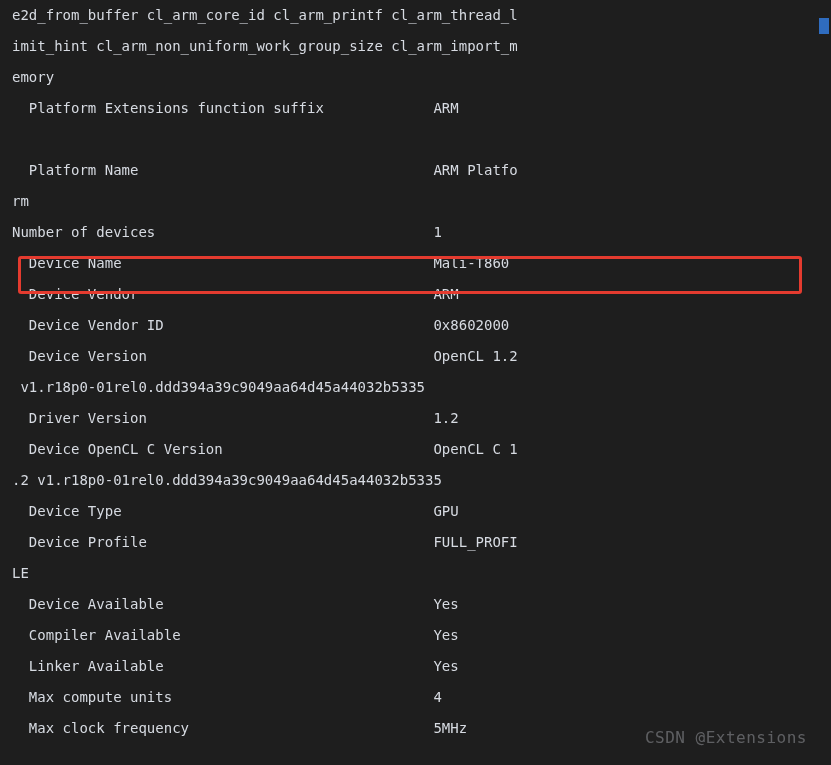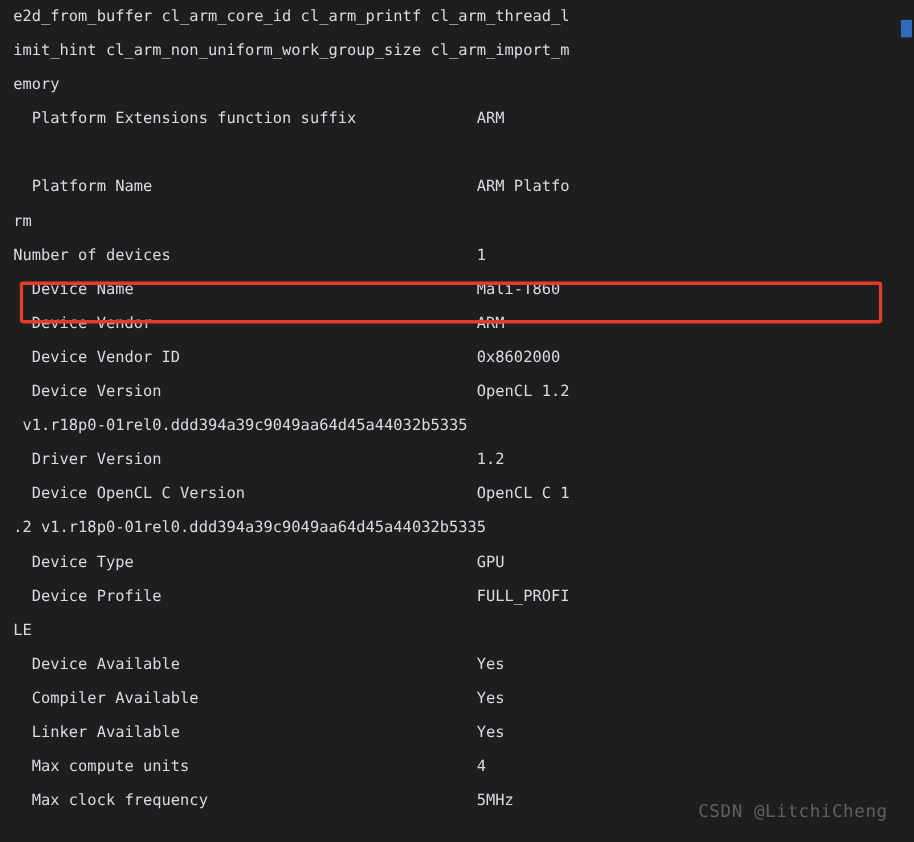--- a/index.html
+++ b/index.html
@@ -89,13 +89,13 @@
   Linker Available                                Yes
   Max compute units                               4
   Max clock frequency                             5MHz</pre>
 
 <div class="highlight-box"></div>
 
 <div class="scrollbar-track">
   <div class="scrollbar-thumb"></div>
 </div>
 
-<div class="watermark">CSDN @LitchiCheng</div>
+<div class="watermark">CSDN @Extensions</div>
 
 </body></html>

